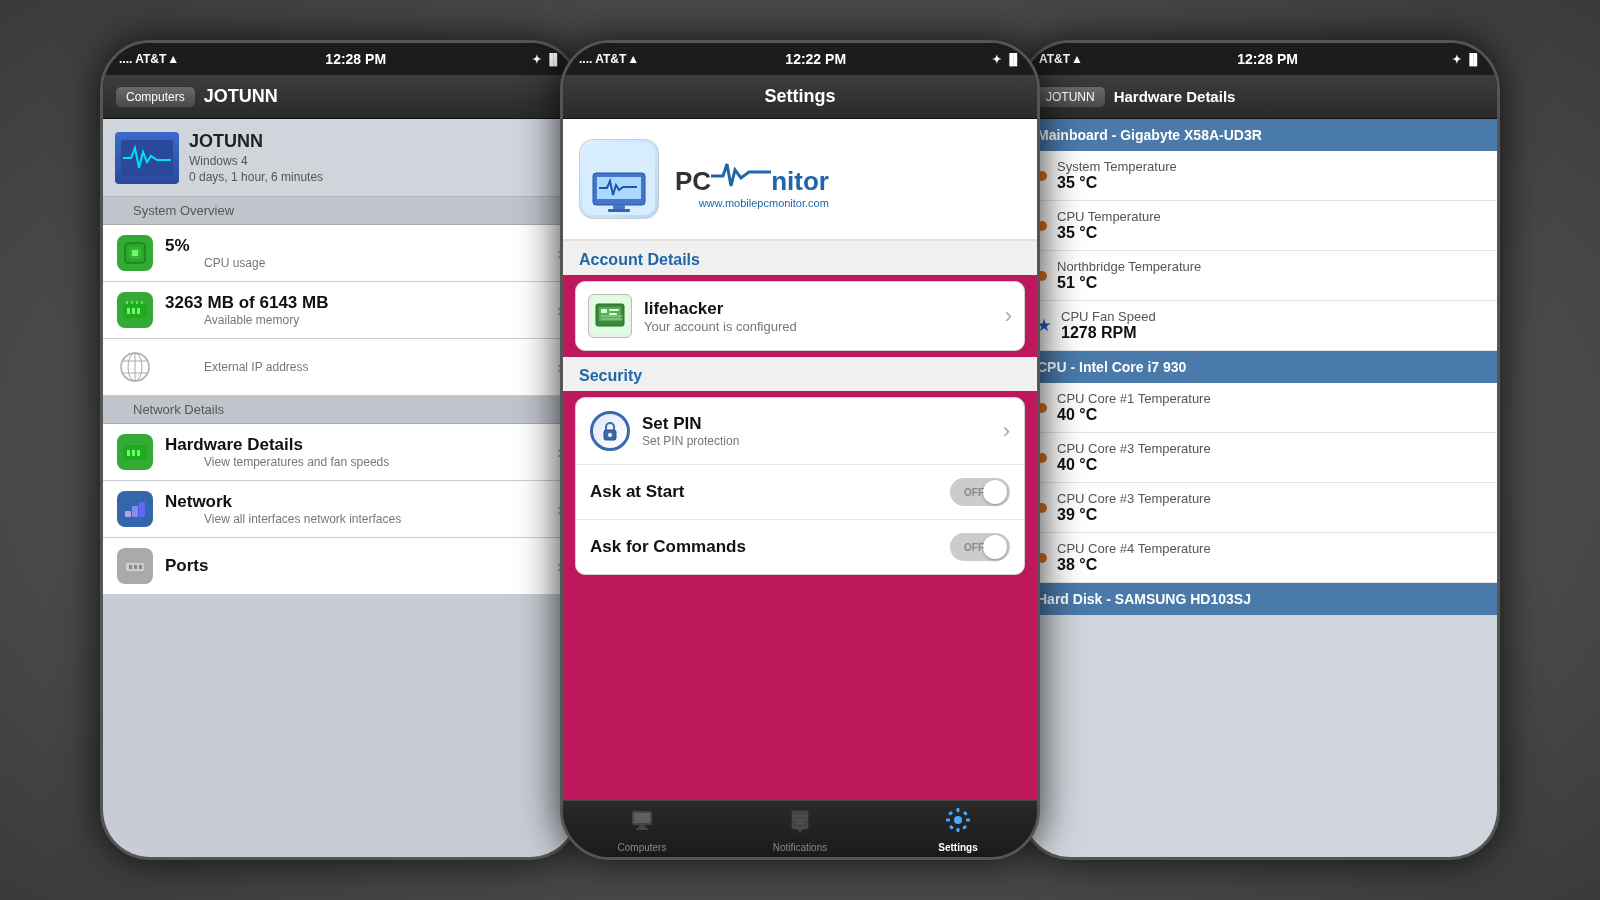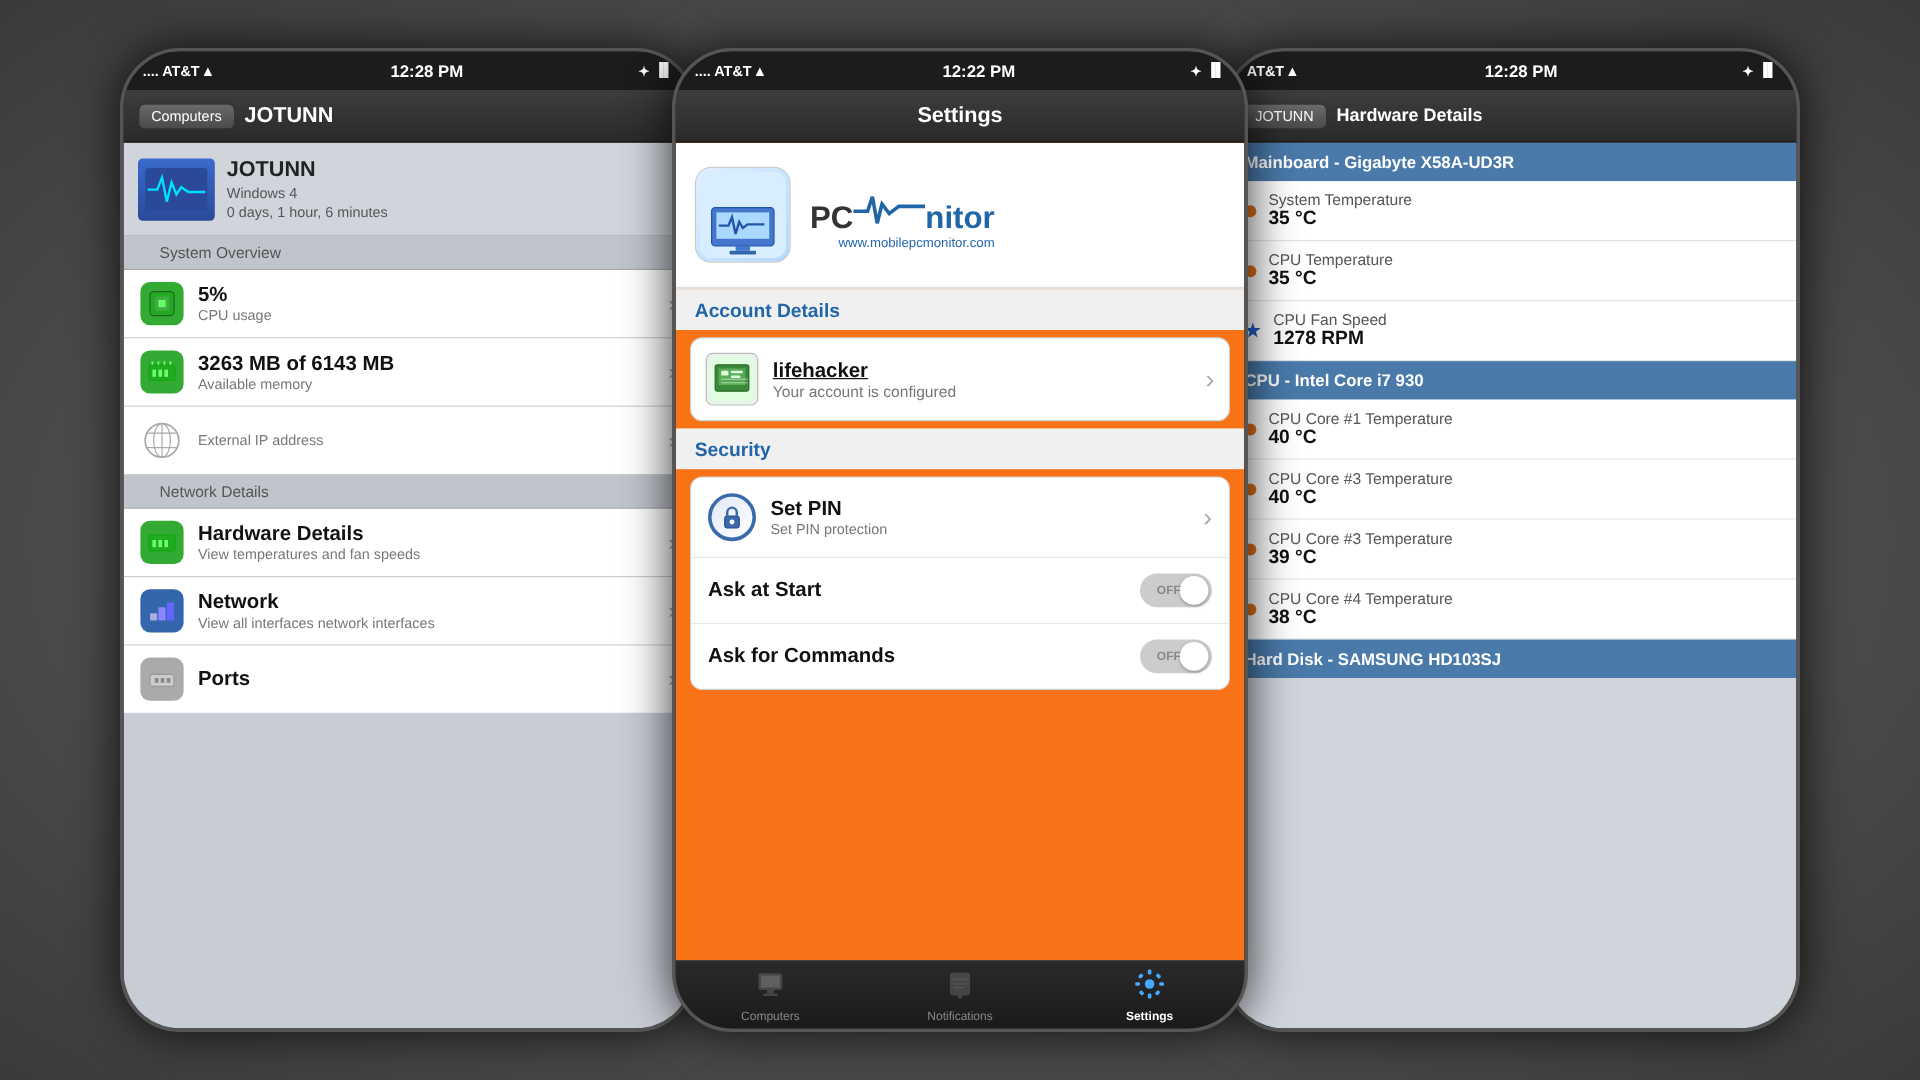--- a/index.html
+++ b/index.html
@@ -138,21 +138,21 @@
       flex-shrink: 0;
     }
 
     .list-item-icon.green { background: #3a3; }
     .list-item-icon.blue { background: #36a; }
     .list-item-icon.ram { background: #3a3; }
     .list-item-icon.globe { background: transparent; }
 
     .list-item-text { flex: 1; }
     .list-item-text .value { font-size: 17px; font-weight: 700; color: #111; }
-    .list-item-text .label { font-size: 12px; color: #777; }
+    .list-item-text .label { font-size: 12px; color: #777; margin-left: 39px; }
 
     .chevron {
       color: #aaa;
       font-size: 18px;
     }
 
     
     .settings-header {
       background: #fff;
       padding: 20px 16px;
@@ -199,21 +199,21 @@
       background: #e8f4e8;
       border-radius: 6px;
       border: 1px solid #bbb;
       display: flex;
       align-items: center;
       justify-content: center;
       font-size: 20px;
     }
 
     .account-item-text { flex: 1; }
-    .account-item-text .name { font-size: 17px; font-weight: 700; color: #111; text-decoration: underline; }
+    .account-item-text .name { font-size: 17px; font-weight: 700; color: #111; }
     .account-item-text .sub { font-size: 13px; color: #777; }
 
     .security-item {
       background: #fff;
       border: 1px solid #d0d0d0;
       border-radius: 10px;
       margin: 6px 12px;
       overflow: hidden;
     }
 
@@ -325,21 +325,21 @@
 
     
     .screen-bg-gray {
       background: #c8cdd5;
       flex: 1;
       overflow: hidden;
       display: flex;
       flex-direction: column;
     }
     .screen-bg-white {
-      background: #f97316;
+      background: #be185d;
       flex: 1;
       overflow: hidden;
       display: flex;
       flex-direction: column;
     }
 
     
     .pulse-screen {
       background: linear-gradient(to bottom, #3a6acc, #2a4a99);
       width: 64px;
@@ -692,20 +692,27 @@
       </div>
 
       <div class="hw-item">
         <div class="hw-dot dot-orange"></div>
         <div class="hw-item-text">
           <div class="name">CPU Temperature</div>
           <div class="val">35 °C</div>
         </div>
       </div>
 
+      <div class="hw-item">
+        <div class="hw-dot dot-orange"></div>
+        <div class="hw-item-text">
+          <div class="name">Northbridge Temperature</div>
+          <div class="val">51 °C</div>
+        </div>
+      </div>
 
       <div class="hw-item">
         <div class="hw-dot" style="background:#2060cc;width:14px;height:14px;border-radius:50%;clip-path:polygon(50% 0%,61% 35%,98% 35%,68% 57%,79% 91%,50% 70%,21% 91%,32% 57%,2% 35%,39% 35%);"></div>
         <div class="hw-item-text">
           <div class="name">CPU Fan Speed</div>
           <div class="val">1278 RPM</div>
         </div>
       </div>
 
       <div class="hw-section-header">CPU - Intel Core i7 930</div>

